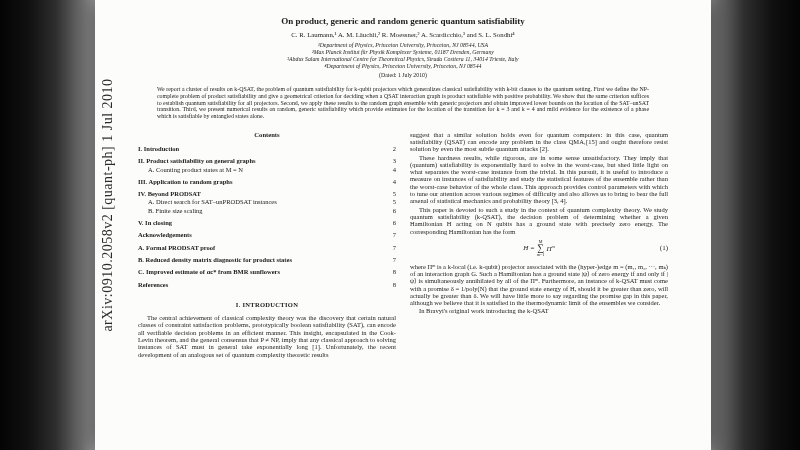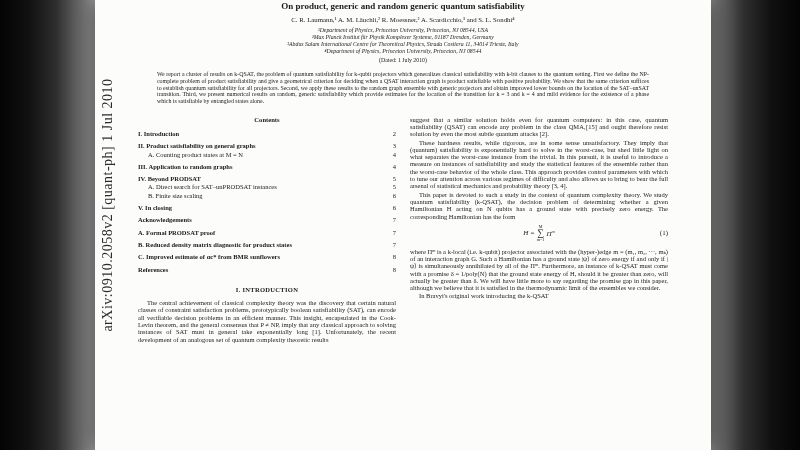--- a/index.html
+++ b/index.html
@@ -28,21 +28,21 @@
   }
   .arxiv-vertical {
     position: absolute;
     left: 13px; top: 205px;
     transform: translate(-50%, -50%) rotate(-90deg);
     white-space: nowrap;
     font-size: 14px;
     letter-spacing: 0.5px;
     color: #2b2b2b;
   }
-  .header { text-align: center; padding-top: 1px; }
+  .header { text-align: center; padding-top: 16px; }
   .title { font-size: 9px; font-weight: bold; line-height: 11px; }
   .authors { font-size: 6.8px; margin-top: 4px; line-height: 8px; }
   .affiliations { margin-top: 3px; }
   .affil-line { font-size: 5.8px; font-style: italic; line-height: 6.9px; }
   .dated { font-size: 5.8px; margin-top: 2.5px; line-height: 7px; }
   .abstract {
     font-size: 5.9px; line-height: 6.7px;
     text-align: justify;
     margin: 7px 62px 0 62px;
   }

